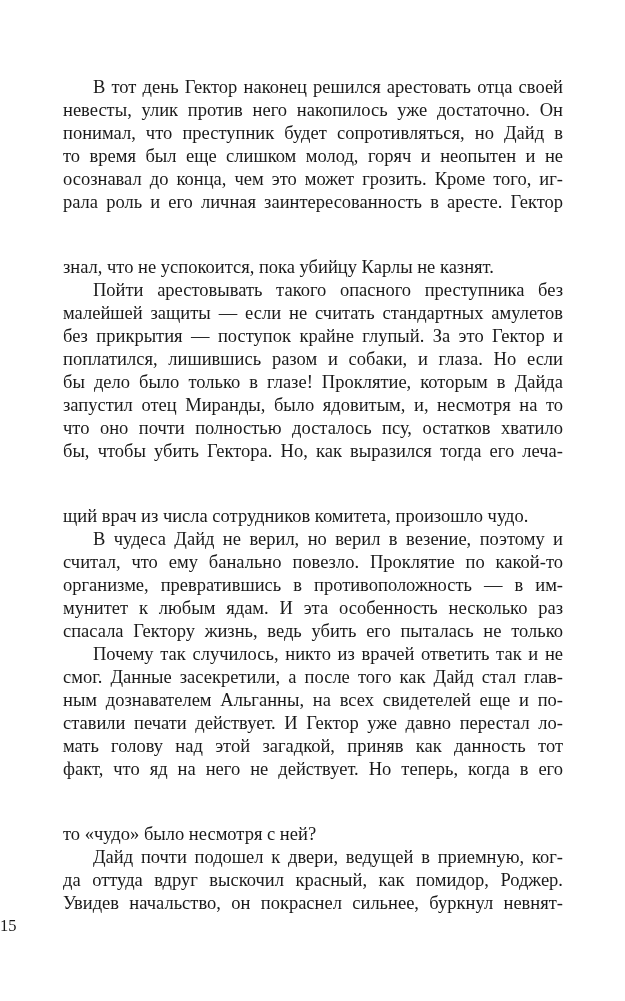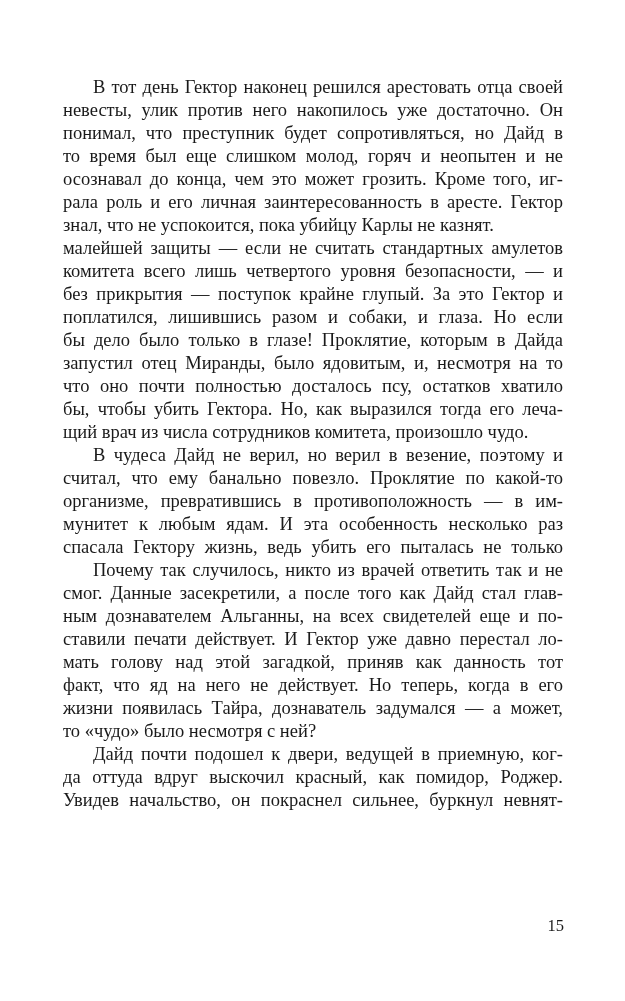--- a/index.html
+++ b/index.html
@@ -35,27 +35,28 @@
     overflow: hidden;
     text-align: justify;
     text-align-last: justify;
     white-space: normal;
   }
   .line.first {
     text-indent: 30px;
   }
   .line.last {
     text-align-last: left;
+    margin-top: 42px;
   }
   .page-number {
     position: absolute;
     top: 916px;
     left: 0;
     width: 564px;
-    text-align: right;
+    text-align: left;
     font-size: 16.5px;
     color: #1a1a1a;
   }
 </style>
 </head>
 <body>
 
 <div class="page">
   <div class="text-block">
 
@@ -63,22 +64,22 @@
       <div class="line first">В тот день Гектор наконец решился арестовать отца своей</div>
       <div class="line">невесты, улик против него накопилось уже достаточно. Он</div>
       <div class="line">понимал, что преступник будет сопротивляться, но Дайд в</div>
       <div class="line">то время был еще слишком молод, горяч и неопытен и не</div>
       <div class="line">осознавал до конца, чем это может грозить. Кроме того, иг-</div>
       <div class="line">рала роль и его личная заинтересованность в аресте. Гектор</div>
       <div class="line last">знал, что не успокоится, пока убийцу Карлы не казнят.</div>
     </div>
 
     <div class="para">
+      <div class="line first">Пойти арестовывать такого опасного преступника без</div>
       <div class="line">малейшей защиты — если не считать стандартных амулетов</div>
-      <div class="line">комитета всего лишь четвертого уровня безопасности, — и</div>
       <div class="line">без прикрытия — поступок крайне глупый. За это Гектор и</div>
       <div class="line">поплатился, лишившись разом и собаки, и глаза. Но если</div>
       <div class="line">бы дело было только в глазе! Проклятие, которым в Дайда</div>
       <div class="line">запустил отец Миранды, было ядовитым, и, несмотря на то</div>
       <div class="line">что оно почти полностью досталось псу, остатков хватило</div>
       <div class="line">бы, чтобы убить Гектора. Но, как выразился тогда его леча-</div>
       <div class="line last">щий врач из числа сотрудников комитета, произошло чудо.</div>
     </div>
 
     <div class="para">
@@ -89,21 +90,20 @@
       <div class="line">спасала Гектору жизнь, ведь убить его пыталась не только</div>
     </div>
 
     <div class="para">
       <div class="line first">Почему так случилось, никто из врачей ответить так и не</div>
       <div class="line">смог. Данные засекретили, а после того как Дайд стал глав-</div>
       <div class="line">ным дознавателем Альганны, на всех свидетелей еще и по-</div>
       <div class="line">ставили печати действует. И Гектор уже давно перестал ло-</div>
       <div class="line">мать голову над этой загадкой, приняв как данность тот</div>
       <div class="line">факт, что яд на него не действует. Но теперь, когда в его</div>
-      <div class="line">жизни появилась Тайра, дознаватель задумался — а может,</div>
       <div class="line last">то «чудо» было несмотря с ней?</div>
     </div>
 
     <div class="para para-gap">
       <div class="line first">Дайд почти подошел к двери, ведущей в приемную, ког-</div>
       <div class="line">да оттуда вдруг выскочил красный, как помидор, Роджер.</div>
       <div class="line">Увидев начальство, он покраснел сильнее, буркнул невнят-</div>
     </div>
 
   </div>

